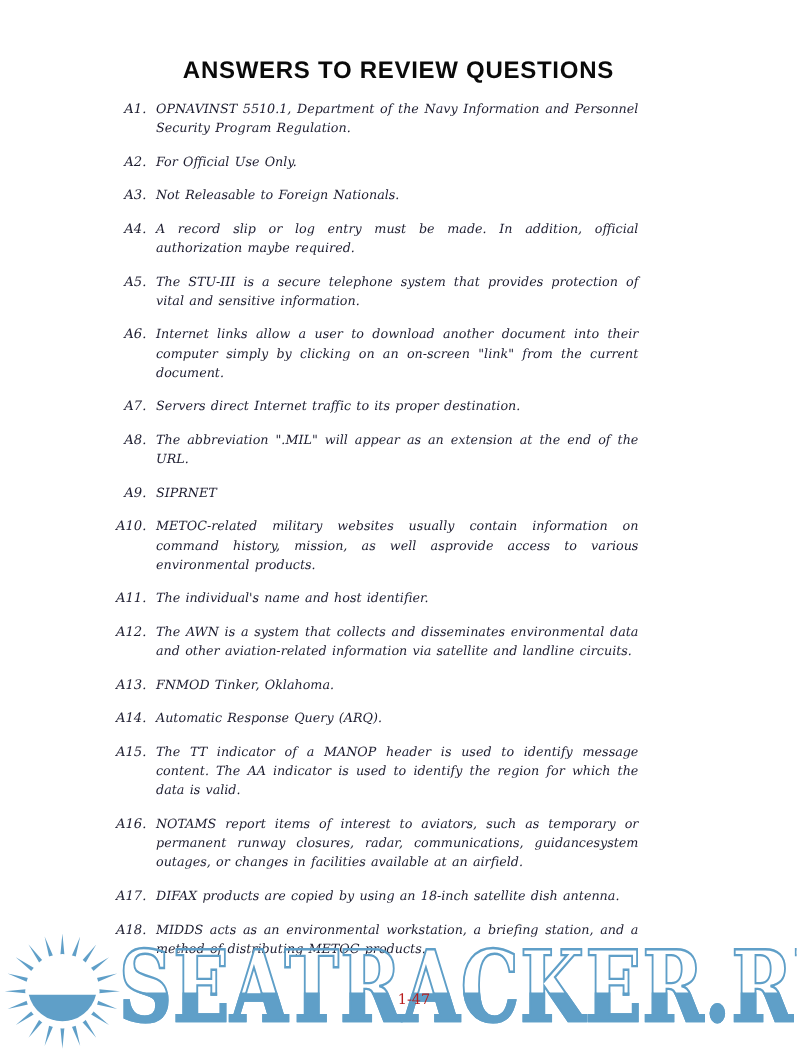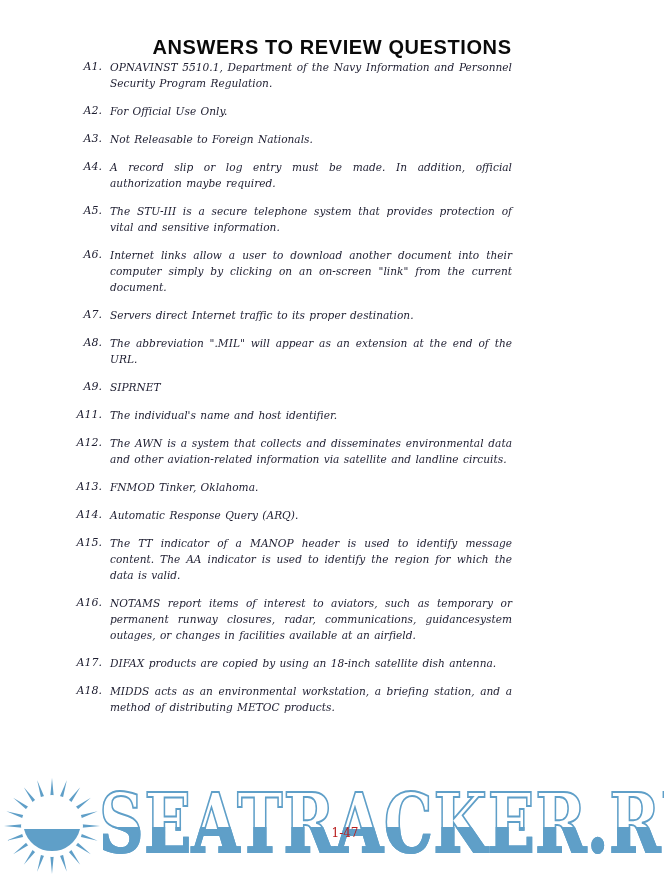--- a/index.html
+++ b/index.html
@@ -6,32 +6,32 @@
   .page {
     position: relative;
     width: 664px;
     height: 875px;
     background: #ffffff;
     overflow: hidden;
     font-family: "DejaVu Serif", serif;
     color: #1c1c1c;
   }
   .title {
-    margin: 0;
+    margin: 12px;
     padding-top: 36px;
     padding-bottom: 0;
     text-align: center;
     font-family: "Liberation Sans", sans-serif;
     font-weight: bold;
     font-size: 20px;
     letter-spacing: 0.6px;
     color: #0a0a0a;
   }
   .answers {
-    padding-left: 64px;
+    padding-left: 84px;
     position: relative;
     z-index: 2;
   }
   .answer-row {
     display: flex;
     margin-bottom: 12px;
   }
   .answer-label {
     flex: none;
     width: 38px;
@@ -143,20 +143,24 @@
         <div class="answer-label">A7.</div>
         <div class="answer-text">Servers direct Internet traffic to its proper destination.</div>
       </div>
       <div class="answer-row">
         <div class="answer-label">A8.</div>
         <div class="answer-text">The abbreviation ".MIL" will appear as an extension at the end of the URL.</div>
       </div>
       <div class="answer-row">
         <div class="answer-label">A9.</div>
         <div class="answer-text">SIPRNET</div>
+      </div>
+      <div class="answer-row">
+        <div class="answer-label">A10.</div>
+        <div class="answer-text">METOC-related military websites usually contain information on command history, mission, as well asprovide access to various environmental products.</div>
       </div>
       <div class="answer-row">
         <div class="answer-label">A11.</div>
         <div class="answer-text">The individual's name and host identifier.</div>
       </div>
       <div class="answer-row">
         <div class="answer-label">A12.</div>
         <div class="answer-text">The AWN is a system that collects and disseminates environmental data and other aviation-related information via satellite and landline circuits.</div>
       </div>
       <div class="answer-row">

